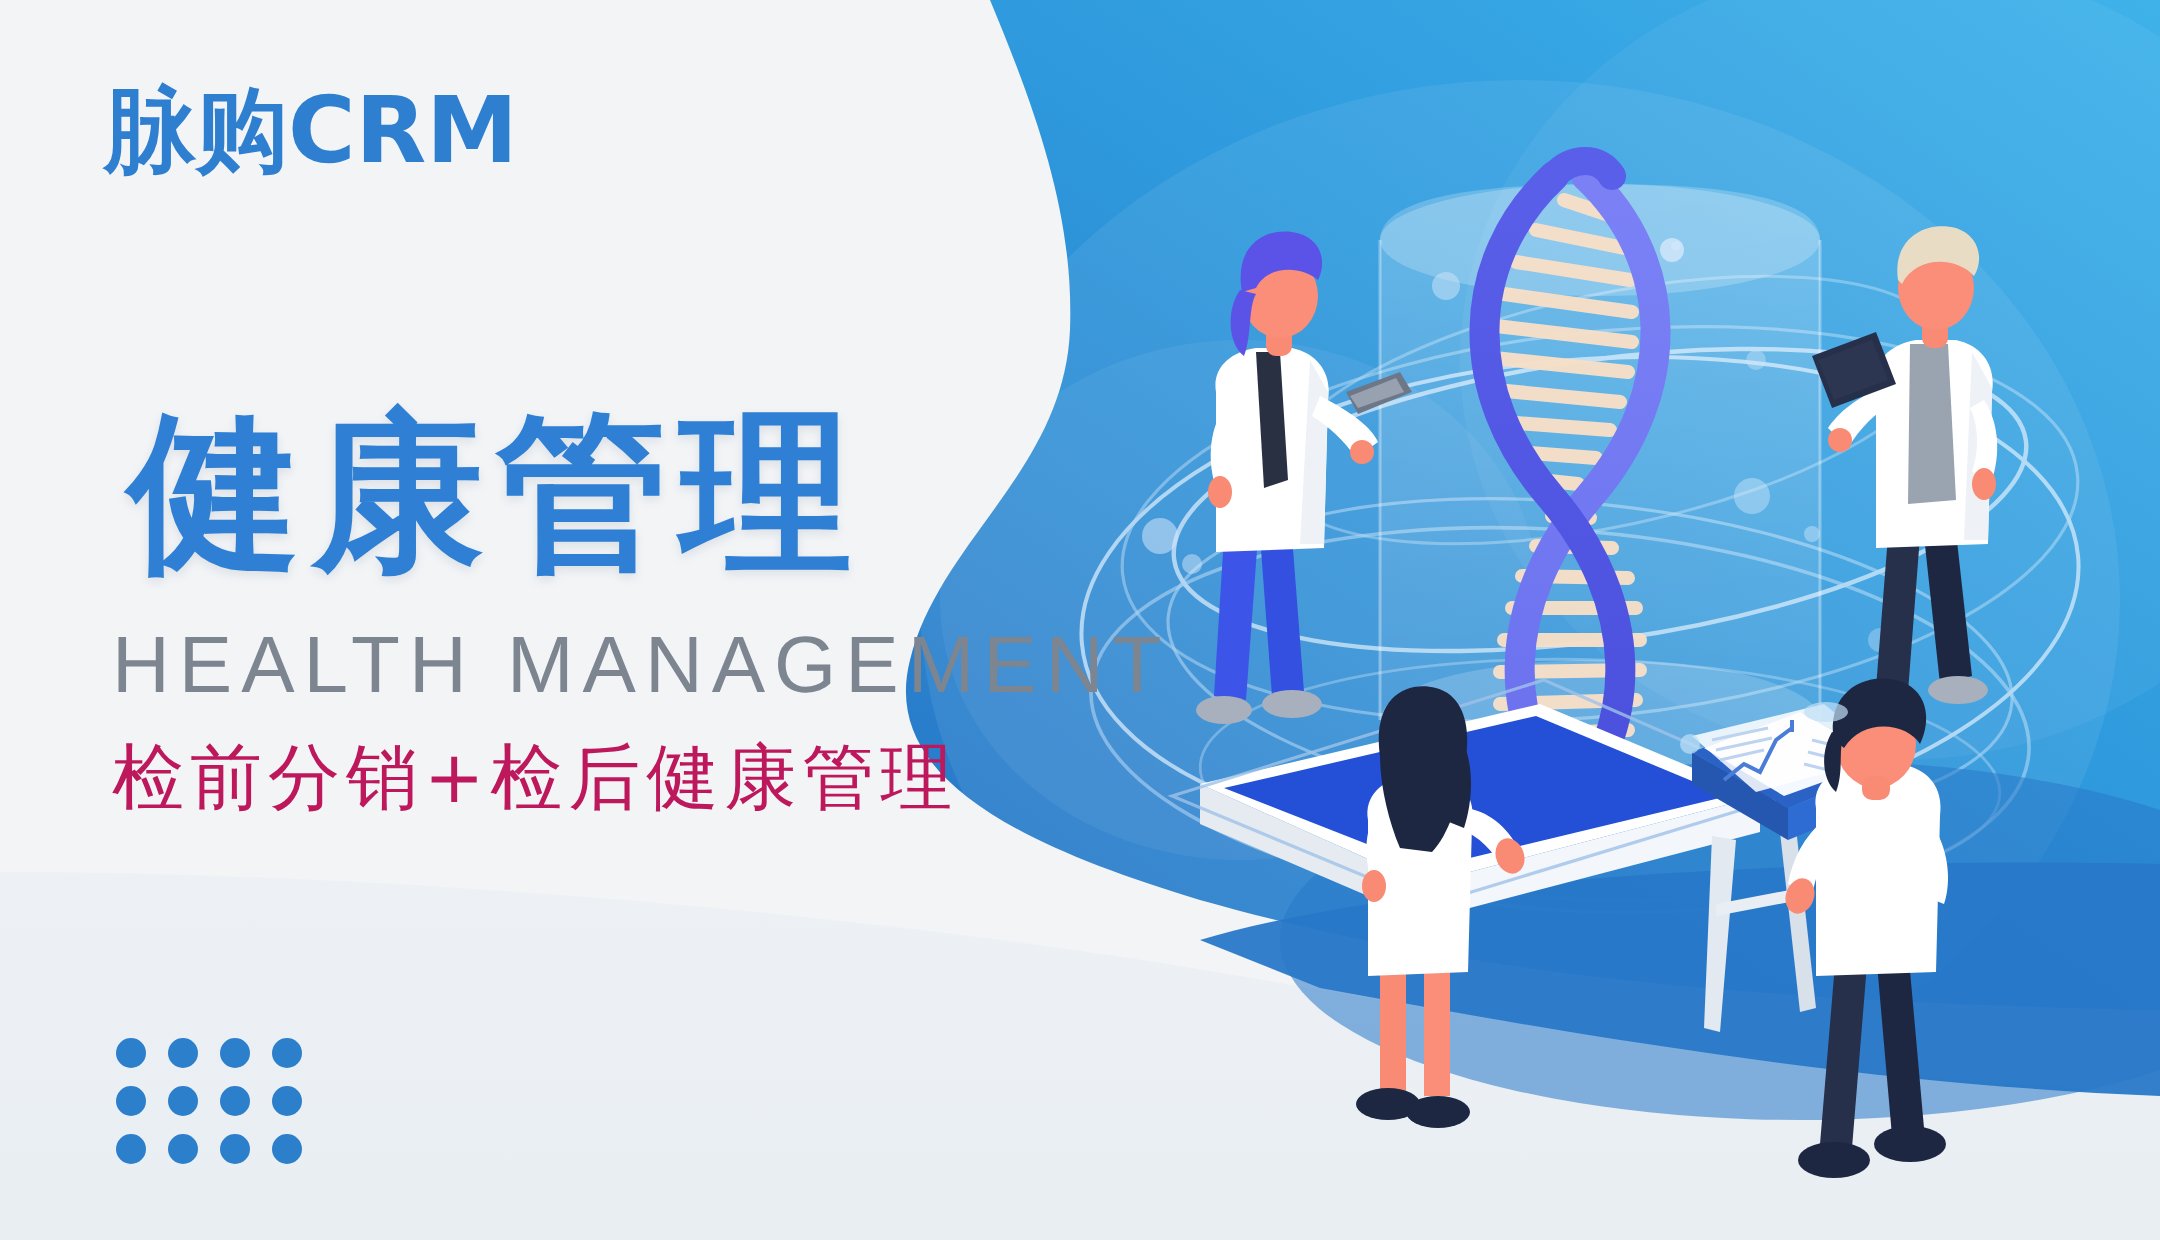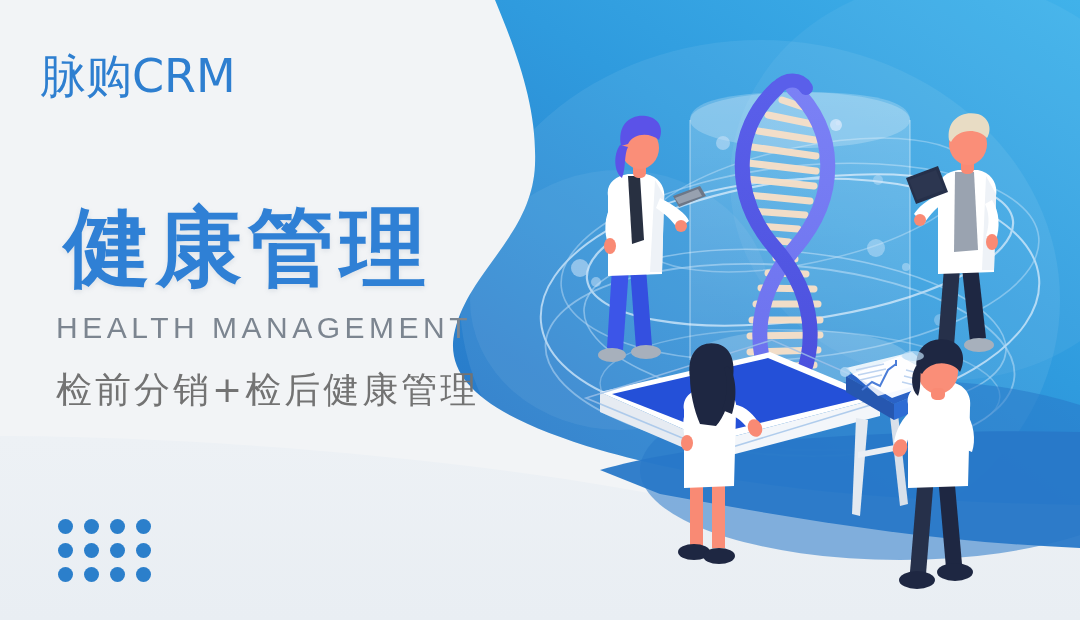--- a/index.html
+++ b/index.html
@@ -9,41 +9,40 @@
     background:#F2F4F6;
   }
   #banner{
     position:relative;width:1080px;height:620px;overflow:hidden;
     background:#F2F4F6;
   }
   #bg-svg{position:absolute;left:0;top:0;width:1080px;height:620px;}
   
   .left-col{position:absolute;left:0;top:0;width:540px;height:620px;z-index:5;}
   .logo{
-    position:absolute;left:40px;top:42px;
-    font-size:46px;font-weight:normal;color:#2E7FD0;
+    position:absolute;left:52px;top:42px;
+    font-size:46px;font-weight:bold;color:#2E7FD0;
     letter-spacing:0px;line-height:1;white-space:nowrap;
     font-family:"DejaVu Sans","Liberation Sans",sans-serif;
-    margin-top:11px;
   }
   .headline{
     position:absolute;left:64px;top:202px;
     font-size:86px;font-weight:bold;color:#2F80D5;
     letter-spacing:6px;line-height:1.05;white-space:nowrap;
     font-family:"DejaVu Sans","Liberation Sans",sans-serif;
     text-shadow:0 2px 5px rgba(120,140,160,0.18);
   }
   .subheadline{
     position:absolute;left:56px;top:313px;
-    font-size:30px;font-weight:400;color:#7C8590;
+    font-size:40px;font-weight:400;color:#7C8590;
     letter-spacing:4.5px;line-height:1;white-space:nowrap;
   }
   .tagline{
     position:absolute;left:56px;top:372px;
-    font-size:36px;font-weight:400;color:#737373;
+    font-size:36px;font-weight:400;color:#be185d;
     letter-spacing:3px;line-height:1;white-space:nowrap;
     font-family:"DejaVu Sans","Liberation Sans",sans-serif;
   }
   .dotgrid{position:absolute;left:58px;top:519px;display:grid;
     grid-template-columns:repeat(4,26px);grid-template-rows:repeat(3,24px);}
   .dotgrid i{display:block;width:15px;height:15px;border-radius:50%;background:#2B7FCB;}
 </style>
 </head>
 <body>
 

